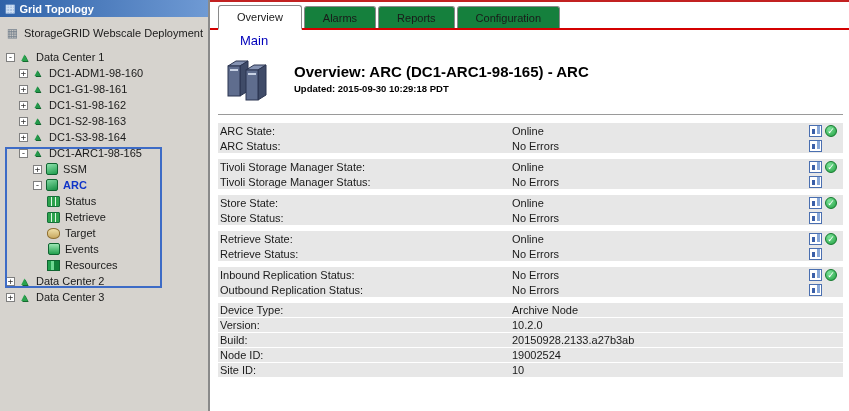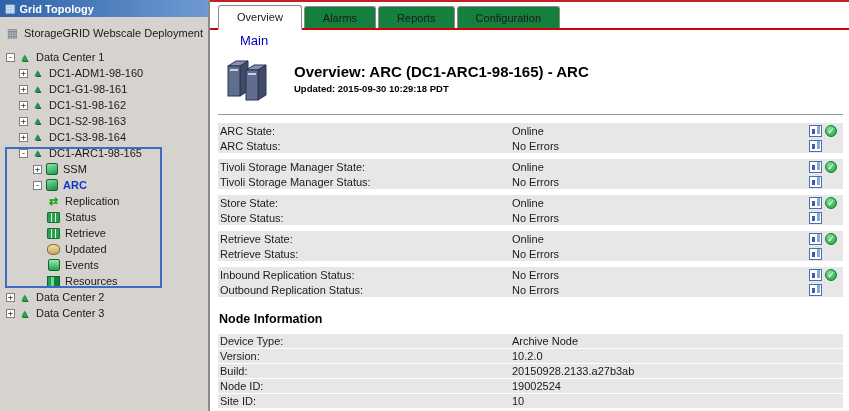--- a/index.html
+++ b/index.html
@@ -169,38 +169,34 @@
         <span class="ti icon-ssm"></span>
         <span class="tree-label">SSM</span>
       </div>
 
       <div class="tree-item lvl2 selected">
         <span class="expander">-</span>
         <span class="ti icon-arc"></span>
         <span class="tree-label">ARC</span>
       </div>
 
-      <div class="tree-item lvl3">
-        <span class="ti icon-replication"></span>
-        <span class="tree-label">Replication</span>
-      </div>
 
       <div class="tree-item lvl3">
         <span class="ti icon-store"></span>
         <span class="tree-label">Status</span>
       </div>
 
       <div class="tree-item lvl3">
         <span class="ti icon-retrieve"></span>
         <span class="tree-label">Retrieve</span>
       </div>
 
       <div class="tree-item lvl3">
         <span class="ti icon-target"></span>
-        <span class="tree-label">Updated</span>
+        <span class="tree-label">Target</span>
       </div>
 
       <div class="tree-item lvl3">
         <span class="ti icon-events"></span>
         <span class="tree-label">Events</span>
       </div>
 
       <div class="tree-item lvl3">
         <span class="ti icon-resources"></span>
         <span class="tree-label">Resources</span>
@@ -346,21 +342,20 @@
           <span class="cell-label">Outbound Replication Status:</span>
           <span class="cell-value">No Errors</span>
           <span class="row-icons">
             <span class="chart-icon"></span>
           </span>
         </div>
       </div>
 
     </div>
 
-    <div class="section-title">Node Information</div>
 
     <div class="info-table">
       <div class="info-row">
         <span class="cell-label">Device Type:</span>
         <span class="cell-value">Archive Node</span>
       </div>
       <div class="info-row">
         <span class="cell-label">Version:</span>
         <span class="cell-value">10.2.0</span>
       </div>

